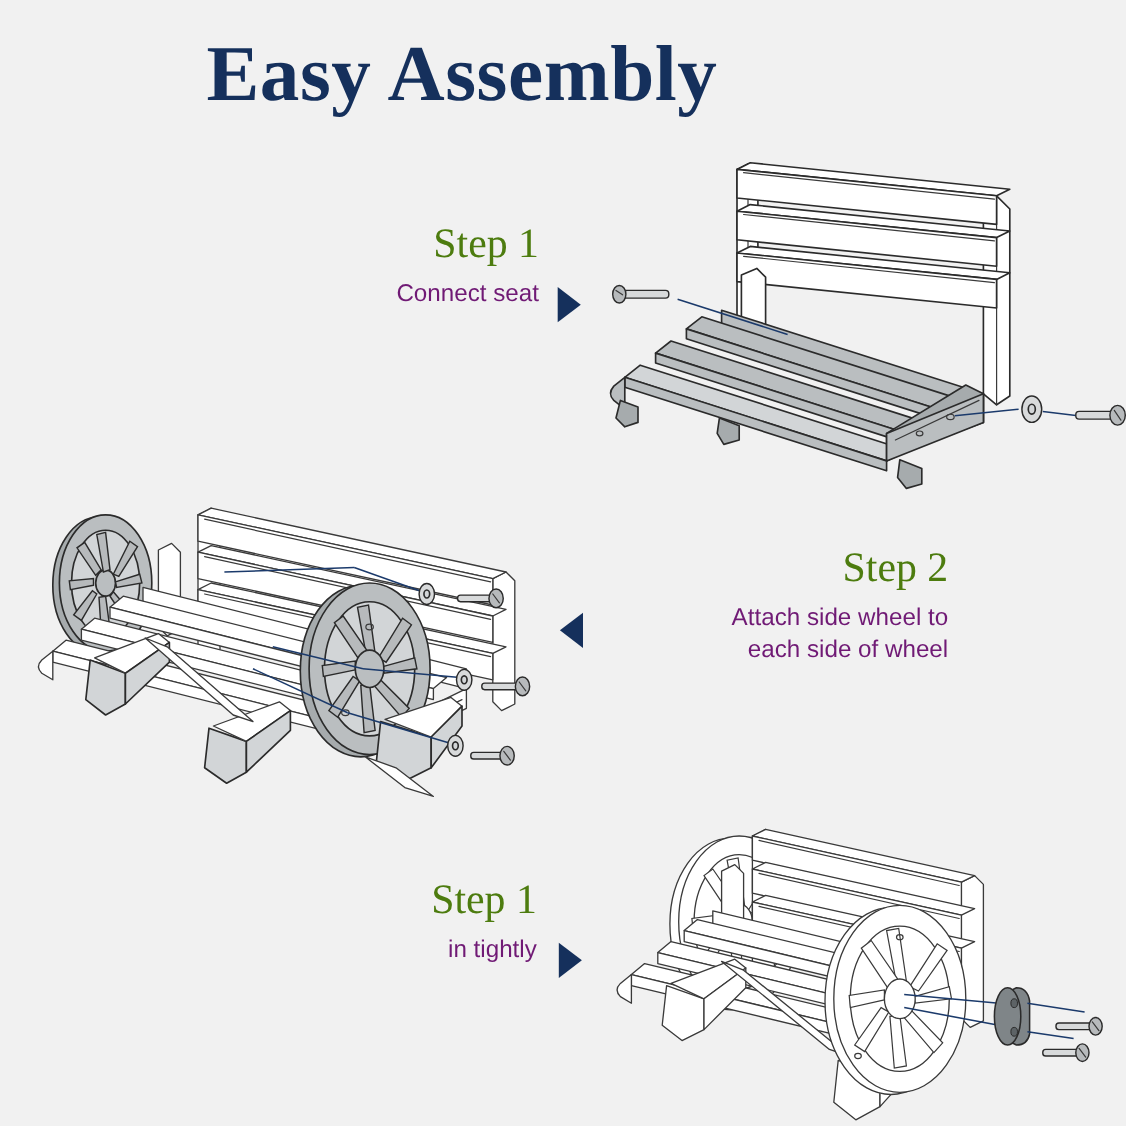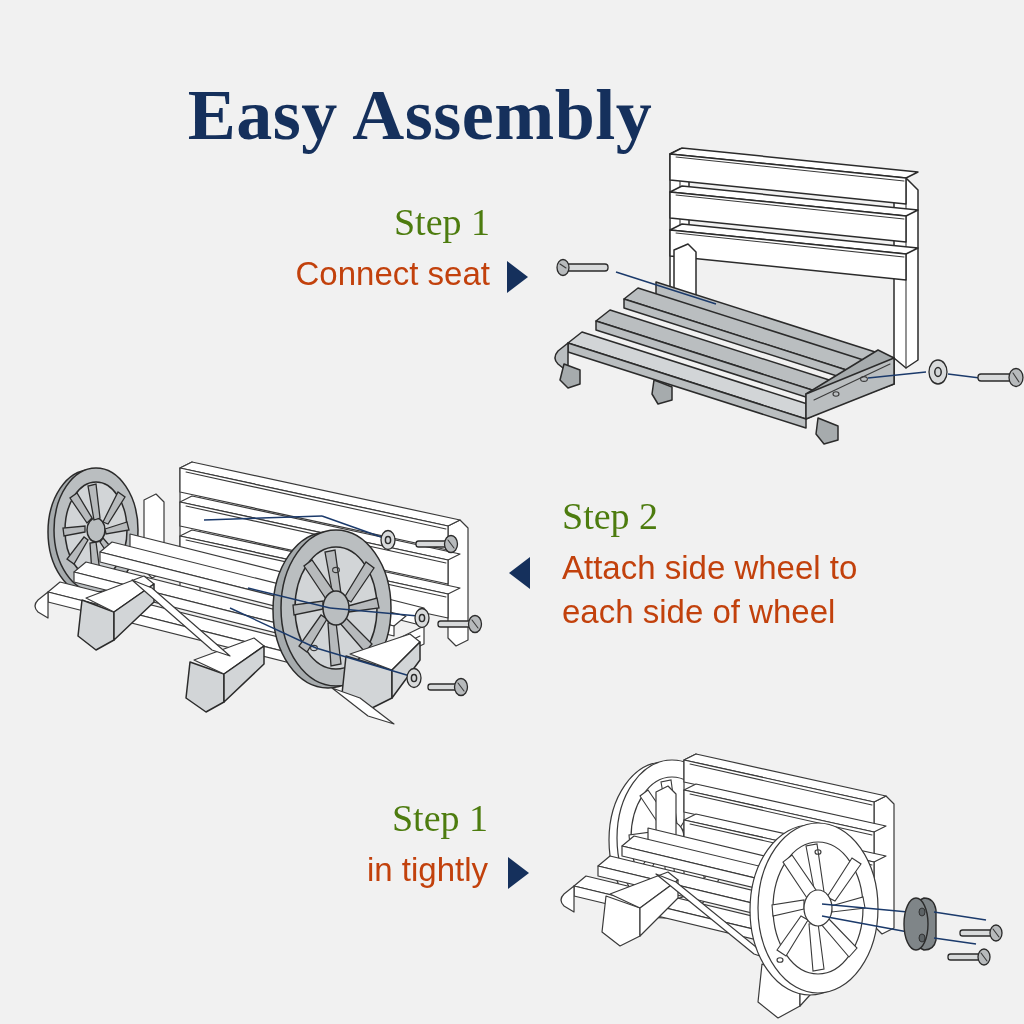--- a/index.html
+++ b/index.html
@@ -14,43 +14,42 @@
 
   .title{
     position:absolute;left:0;top:26px;width:840px;
     text-align:center;
     font-family:"Liberation Serif", serif;
     font-weight:700;
     font-size:72px;
     letter-spacing:0.5px;
     color:#15305c;
     line-height:1.15;
-    margin-top:48px;
   }
 
   .step-block{position:absolute;}
   .step-head{
     font-family:"Liberation Serif", serif;
     font-weight:400;
     font-size:38px;
     color:#4d7c0f;
     line-height:1.1;
     margin:0 0 8px 0;
     white-space:nowrap;
   }
   .step-body{
     font-family:"Liberation Sans", sans-serif;
     font-weight:400;
-    font-size:33px;
-    color:#c2410c;
+    font-size:22px;
+    color:#701a75;
     line-height:1.34;
     white-space:nowrap;
   }
   .align-right{text-align:right;}
-  .align-left{text-align:left;}
+  .align-left{text-align:right;}
 
   .tri{position:absolute;width:0;height:0;}
   .tri-right{
     border-top:16px solid transparent;
     border-bottom:16px solid transparent;
     border-left:21px solid #15305c;
   }
   .tri-left{
     border-top:16px solid transparent;
     border-bottom:16px solid transparent;

